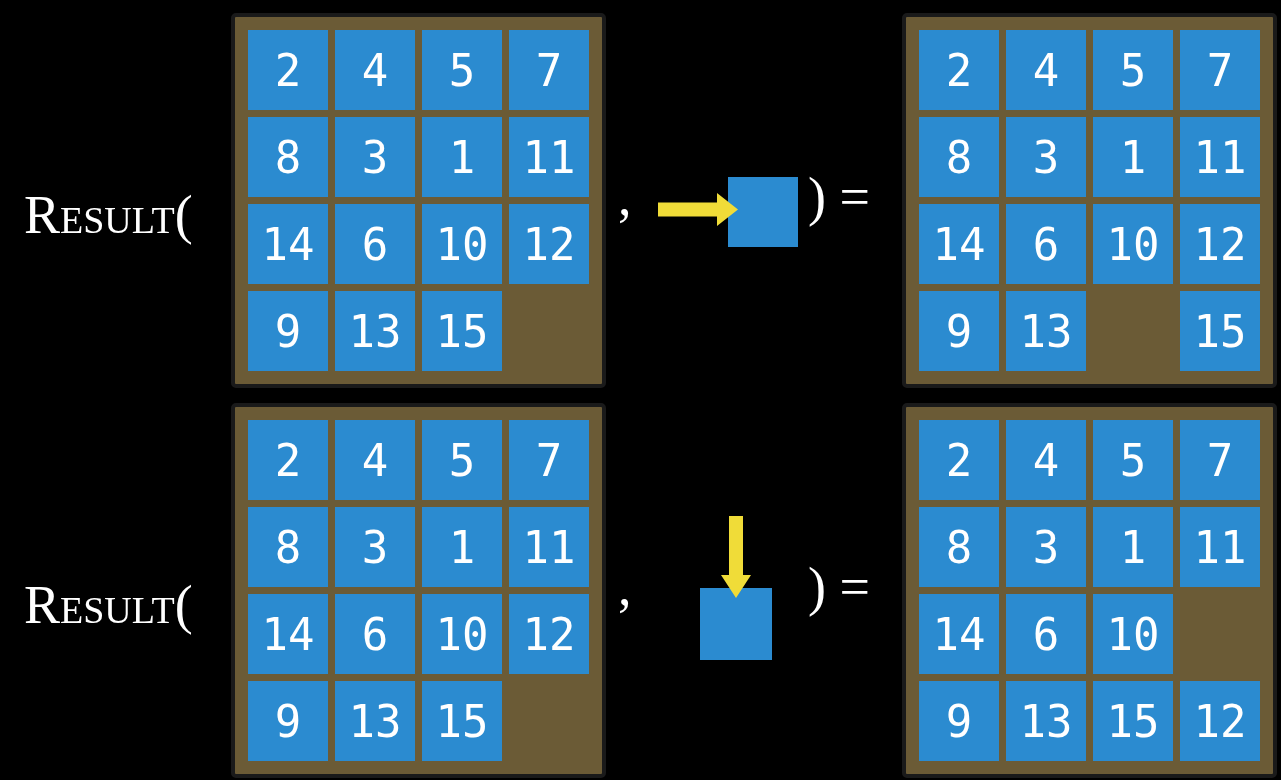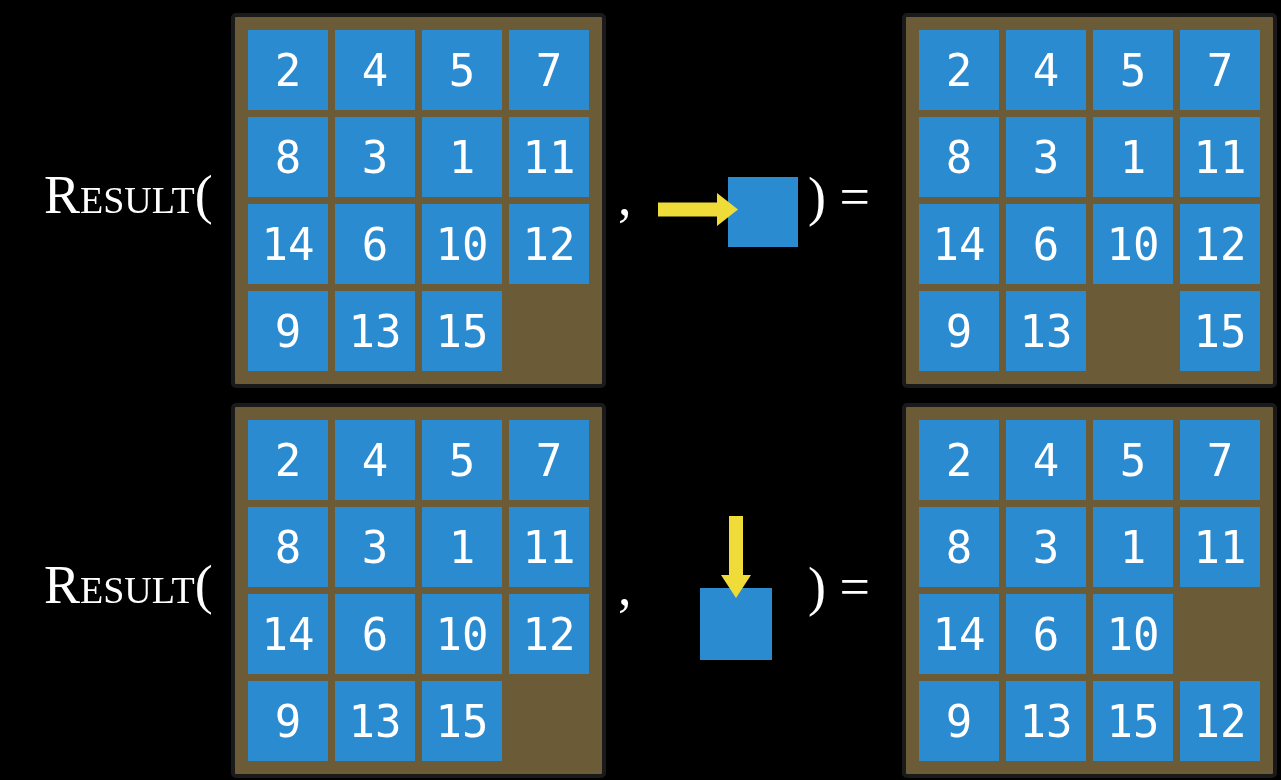--- a/index.html
+++ b/index.html
@@ -18,26 +18,25 @@
     overflow:hidden;
     font-family:"Liberation Serif", serif;
   }
   .row{
     position:absolute;left:0;width:1281px;height:390px;
   }
   #row1{top:0;}
   #row2{top:390px;}
 
   .func-label{
-    position:absolute;left:24px;top:168px;
+    position:absolute;left:24px;top:188px;
     font-size:54px;line-height:1;
     font-variant:small-caps;
     color:var(--text);
     white-space:nowrap;
-    margin-left:20px;
   }
   .comma{
     position:absolute;left:618px;top:170px;
     font-size:54px;line-height:1;
     color:var(--text);
   }
   .close-label{
     position:absolute;left:808px;top:170px;
     font-size:54px;line-height:1;
     color:var(--text);

